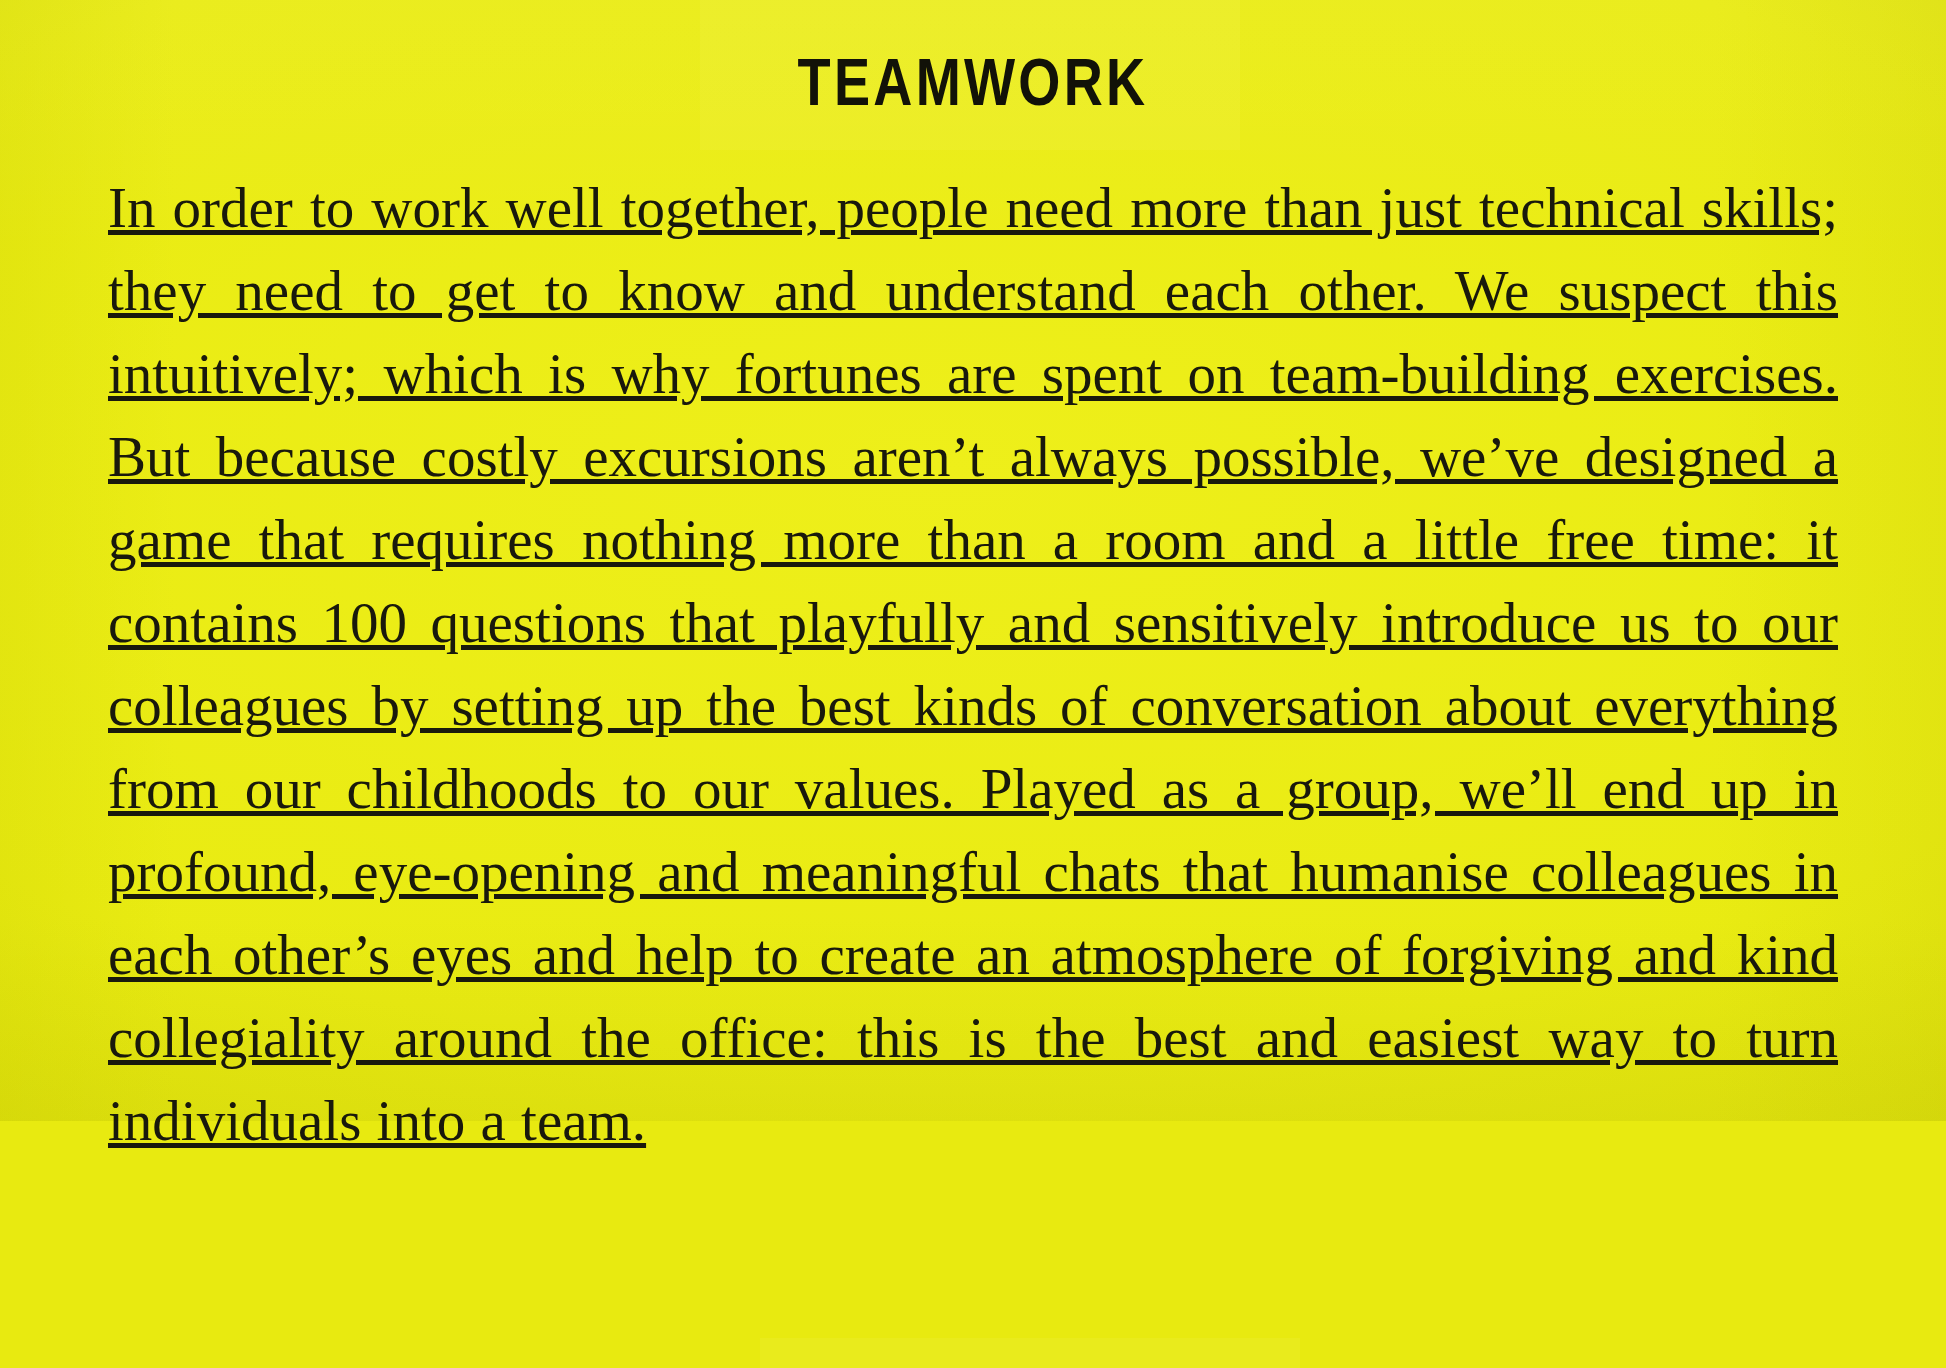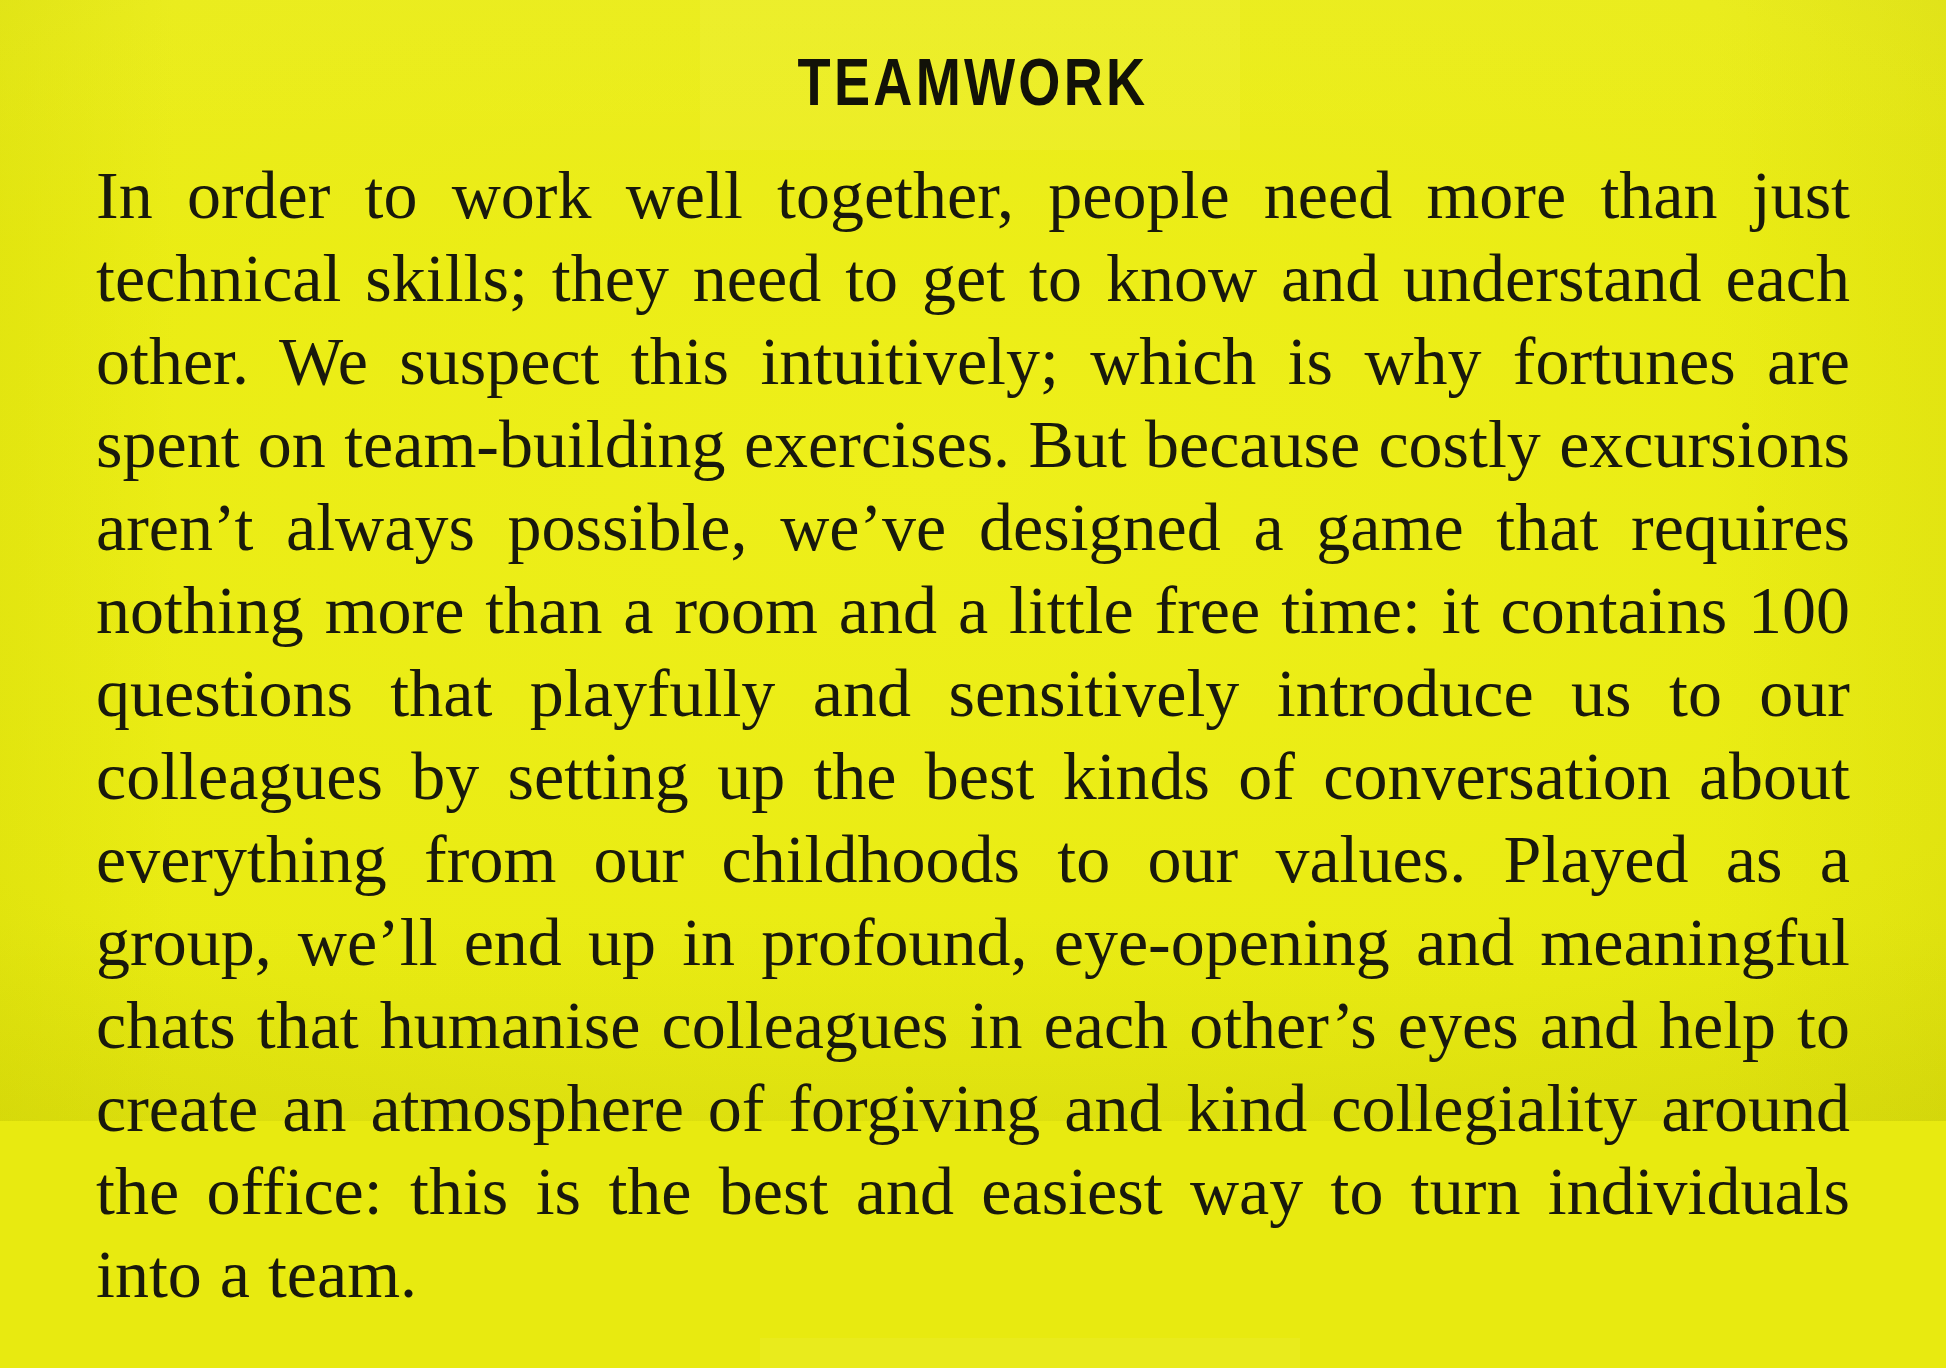--- a/index.html
+++ b/index.html
@@ -66,29 +66,30 @@
     font-family: "Liberation Sans", sans-serif;
     font-weight: 700;
     font-size: 66px;
     letter-spacing: 4px;
     color: #121208;
     transform: scaleX(0.82);
     transform-origin: center center;
   }
 
   .body-text {
-    margin: 0;
+    margin: 12px;
     padding-top: 34px;
     text-align: justify;
     text-align-last: left;
     font-family: "Liberation Serif", serif;
-    font-size: 68px;
+    font-size: 57px;
     line-height: 83px;
     color: #19190c;
     word-spacing: 1px;
+    text-decoration: underline;
   }
 </style>
 </head>
 <body>
 
 <div class="card">
   <div class="patch-top"></div>
   <div class="patch-bottom"></div>
   <div class="content">
     <h1 class="title">TEAMWORK</h1>

